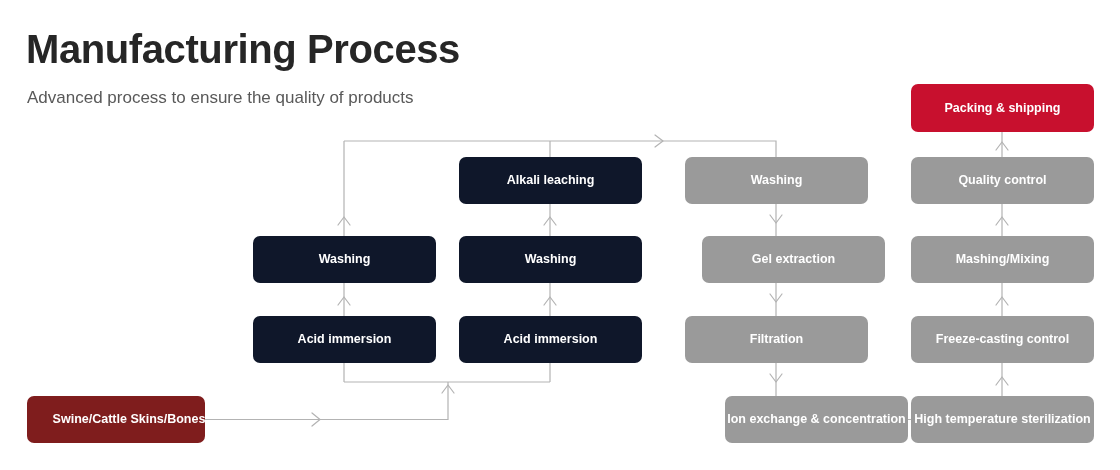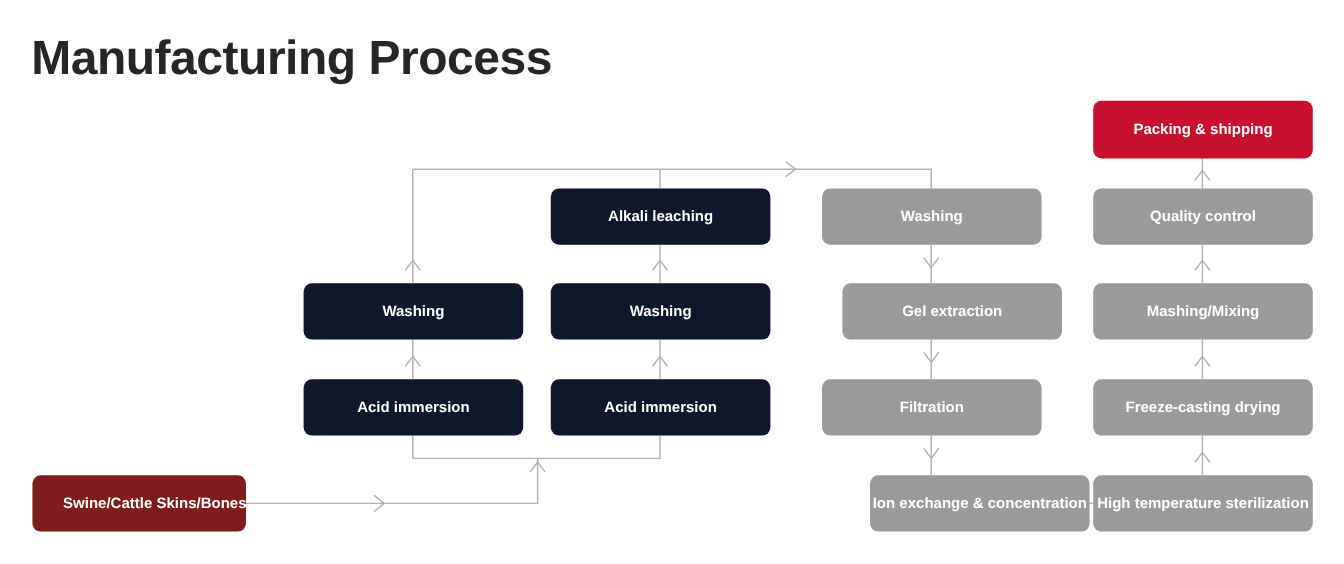--- a/index.html
+++ b/index.html
@@ -59,20 +59,21 @@
     pointer-events: none;
   }
 </style>
 </head>
 <body>
 
 <div id="canvas">
 
   <div id="page-title">Manufacturing Process</div>
 
+  <div id="page-subtitle">Advanced process to ensure the quality of products</div>
 
   <svg id="connectors" viewBox="0 0 1120 470" width="1120" height="470">
     <g fill="none" stroke="#b3b3b3" stroke-width="1.2" stroke-linecap="butt">
 
       <path d="M 205 419.5 L 448 419.5 L 448 382"></path>
       <path d="M 344 382 L 550 382"></path>
       <path d="M 344 382 L 344 363"></path>
       <path d="M 550 382 L 550 363"></path>
 
       <path d="M 344 316 L 344 283"></path>
@@ -130,21 +131,21 @@
   <div class="node gray" style="left:685px; top:157px; width:183px; height:47px;">Washing</div>
 
   <div class="node gray" style="left:702px; top:236px; width:183px; height:47px;">Gel extraction</div>
 
   <div class="node gray" style="left:685px; top:316px; width:183px; height:47px;">Filtration</div>
 
   <div class="node gray" style="left:725px; top:396px; width:183px; height:47px;">Ion exchange &amp; concentration</div>
 
   <div class="node gray" style="left:911px; top:396px; width:183px; height:47px;">High temperature sterilization</div>
 
-  <div class="node gray" style="left:911px; top:316px; width:183px; height:47px;">Freeze-casting drying</div>
+  <div class="node gray" style="left:911px; top:316px; width:183px; height:47px;">Freeze-casting control</div>
 
   <div class="node gray" style="left:911px; top:236px; width:183px; height:47px;">Mashing/Mixing</div>
 
   <div class="node red" style="left:911px; top:84px; width:183px; height:48px;">Packing &amp; shipping</div>
 
   <div class="node gray" style="left:911px; top:157px; width:183px; height:47px;">Quality control</div>
 
 </div>
 
 </body></html>

